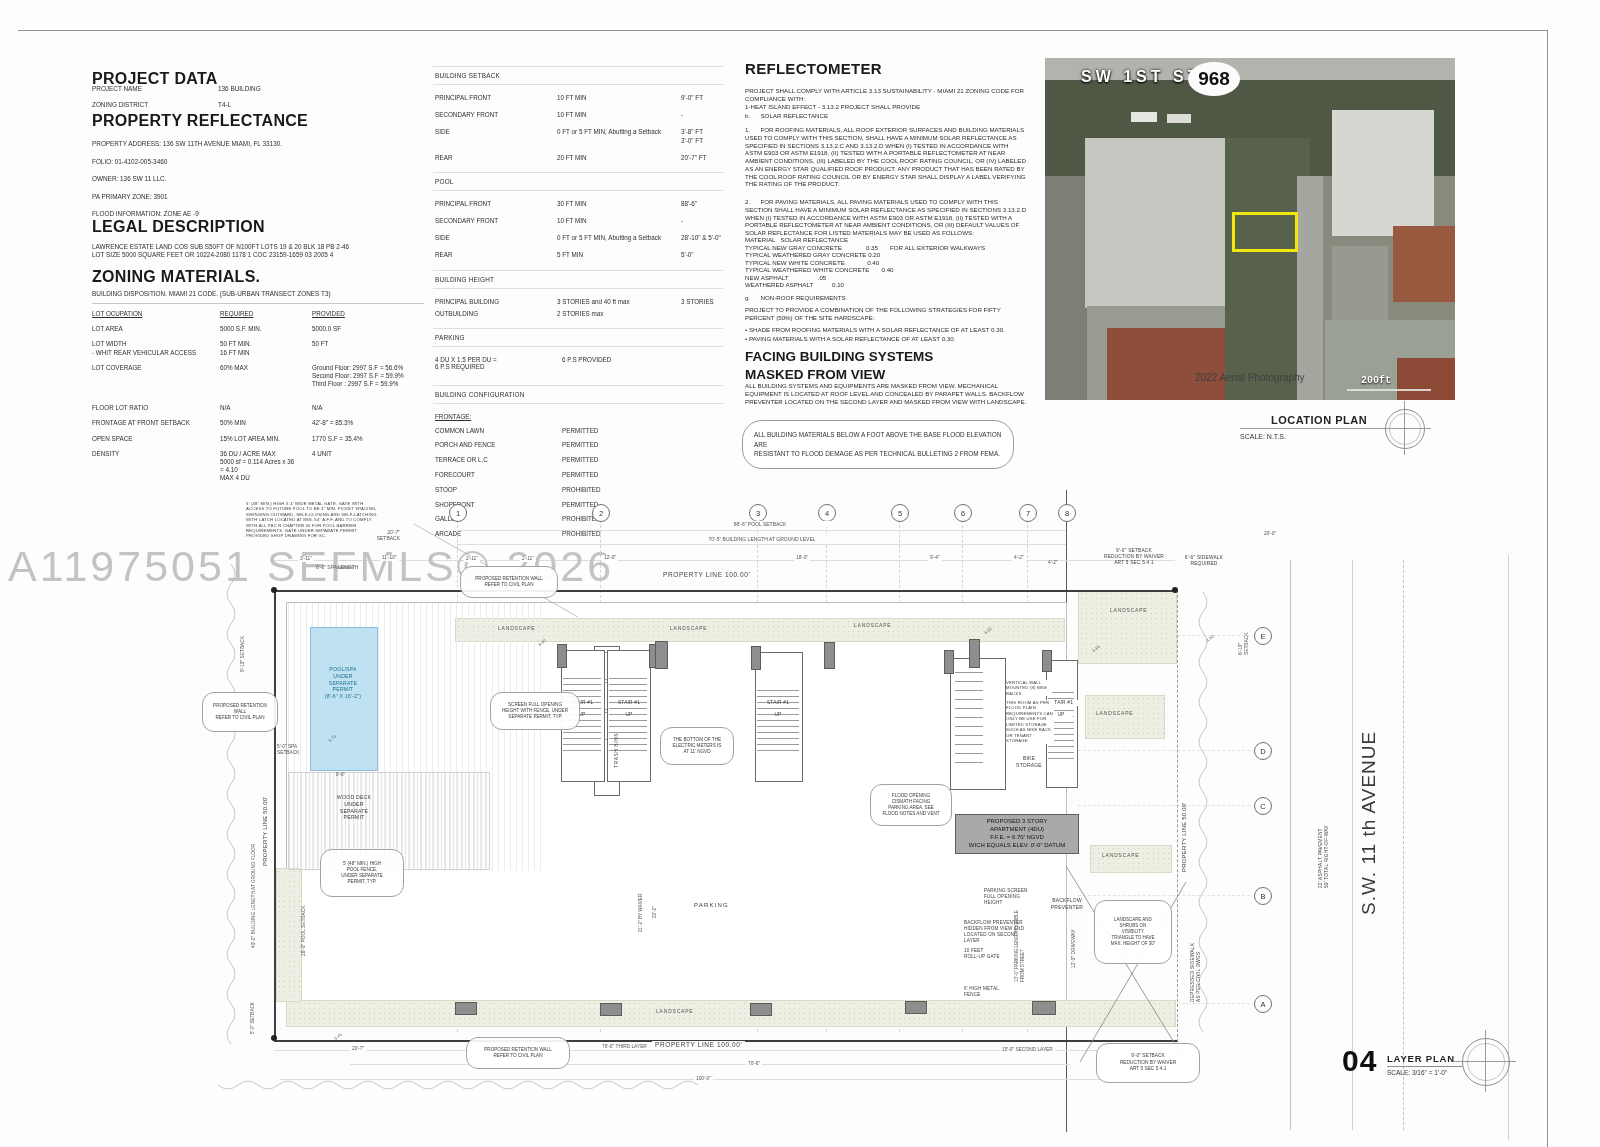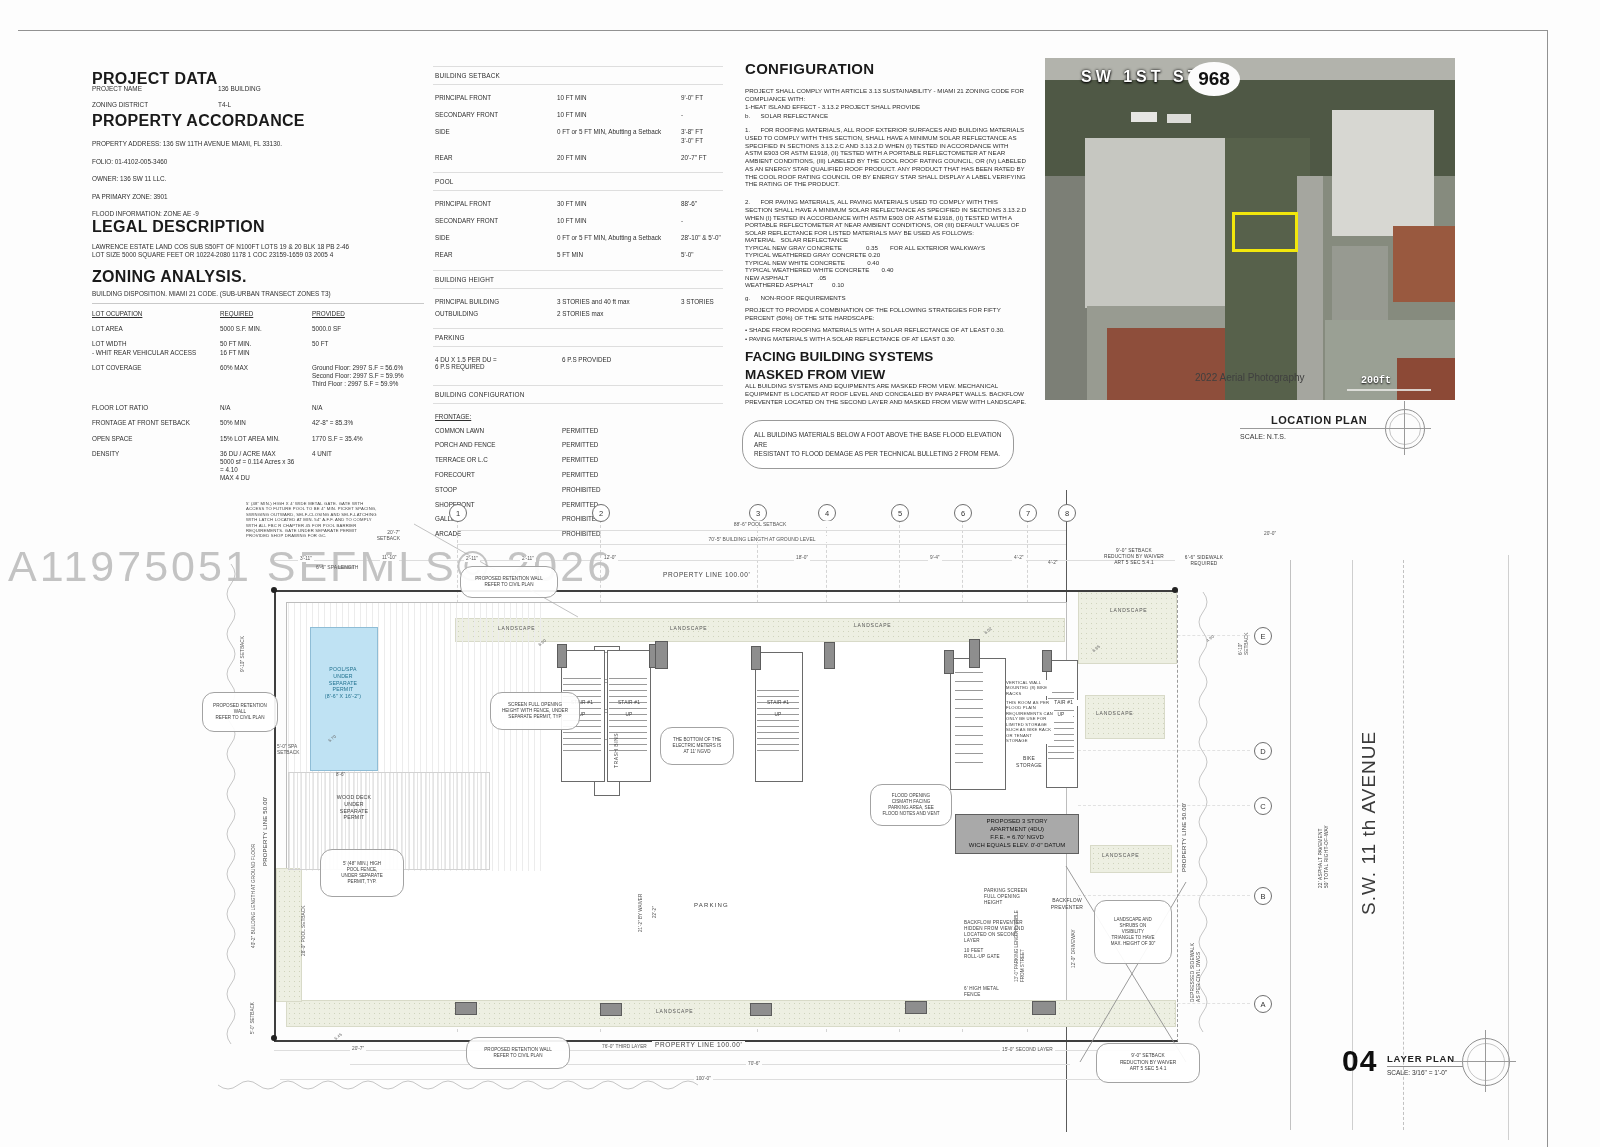--- a/index.html
+++ b/index.html
@@ -58,34 +58,34 @@
     <div class="kvrow">
         <span>PROJECT NAME</span>
         <span>136 BUILDING</span>
       </div>
     <div class="kvrow">
         <span>ZONING DISTRICT</span>
         <span>T4-L</span>
       </div>
   </div>
 
-  <div class="ttl" style="left:92px;top:112px;">PROPERTY ACCORDANCE</div>
+  <div class="ttl" style="left:92px;top:112px;">PROPERTY REFLECTANCE</div>
   <div class="abs plines" style="left:92px;top:140px;">
     <span>PROPERTY ADDRESS: 136 SW 11TH AVENUE MIAMI, FL 33130.</span>
     <span>FOLIO: 01-4102-005-3460</span>
     <span>OWNER: 136 SW 11 LLC.</span>
     <span>PA PRIMARY ZONE: 3901</span>
     <span>FLOOD INFORMATION:  ZONE AE -9</span>
   </div>
 
   <div class="ttl" style="left:92px;top:218px;">LEGAL DESCRIPTION</div>
   <div class="body-sm pre" style="left:92px;top:243px;width:340px;">LAWRENCE ESTATE LAND COS SUB S50FT OF N100FT LOTS 19 &amp; 20 BLK 18 PB 2-46
 LOT SIZE 5000 SQUARE FEET OR 10224-2080 1178 1 COC 23159-1659 03 2005 4</div>
 
-  <div class="ttl" style="left:92px;top:268px;">ZONING ANALYSIS.</div>
+  <div class="ttl" style="left:92px;top:268px;">ZONING MATERIALS.</div>
   <div class="body-sm" style="left:92px;top:290px;width:332px;border-bottom:1px solid #c9c9c9;padding-bottom:5px;">BUILDING DISPOSITION. MIAMI 21 CODE. (SUB-URBAN TRANSECT ZONES T3)</div>
   <div class="abs" style="left:92px;top:310px;width:336px;">
     <div class="zrow zhead">
       <span>LOT OCUPATION</span>
       <span>REQUIRED</span>
       <span>PROVIDED</span>
     </div>
     <div class="zrow">
         <span class="pre">LOT AREA</span>
         <span class="pre">5000 S.F. MIN.</span>
@@ -230,21 +230,21 @@
           <span>GALLERY</span>
           <span>PROHIBITED</span>
         </div>
       <div class="crow">
           <span>ARCADE</span>
           <span>PROHIBITED</span>
         </div>
     </div>
   </div>
 
-  <div class="ttl" style="left:745px;top:60px;font-size:15px;">CONFIGURATION</div>
+  <div class="ttl" style="left:745px;top:60px;font-size:15px;">REFLECTOMETER</div>
   <div class="sus pre" style="top:87px;">PROJECT SHALL COMPLY WITH ARTICLE 3.13 SUSTAINABILITY - MIAMI 21 ZONING CODE FOR COMPLIANCE WITH:
 1-HEAT ISLAND EFFECT - 3.13.2 PROJECT SHALL PROVIDE</div>
   <div class="sus prew" style="top:112px;">b.      SOLAR REFLECTANCE</div>
   <div class="sus prew" style="top:126px;">1.      FOR ROOFING MATERIALS, ALL ROOF EXTERIOR SURFACES AND BUILDING MATERIALS USED TO COMPLY WITH THIS SECTION, SHALL HAVE A MINIMUM SOLAR REFLECTANCE AS SPECIFIED IN SECTIONS 3.13.2.C AND 3.13.2.D WHEN (I) TESTED IN ACCORDANCE WITH ASTM E903 OR ASTM E1918, (II) TESTED WITH A PORTABLE REFLECTOMETER AT NEAR AMBIENT CONDITIONS, (III) LABELED BY THE COOL ROOF RATING COUNCIL, OR (IV) LABELED AS AN ENERGY STAR QUALIFIED ROOF PRODUCT. ANY PRODUCT THAT HAS BEEN RATED BY THE COOL ROOF RATING COUNCIL OR BY ENERGY STAR SHALL DISPLAY A LABEL VERIFYING THE RATING OF THE PRODUCT.</div>
   <div class="sus prew" style="top:198px;">2.      FOR PAVING MATERIALS, ALL PAVING MATERIALS USED TO COMPLY WITH THIS SECTION SHALL HAVE A MINIMUM SOLAR REFLECTANCE AS SPECIFIED IN SECTIONS 3.13.2.D WHEN (I) TESTED IN ACCORDANCE WITH ASTM E903 OR ASTM E1918, (II) TESTED WITH A PORTABLE REFLECTOMETER AT NEAR AMBIENT CONDITIONS, OR (III) DEFAULT VALUES OF SOLAR REFLECTANCE FOR LISTED MATERIALS MAY BE USED AS FOLLOWS:</div>
   <div class="sus prew" style="top:236px;line-height:1.22;">MATERIAL   SOLAR REFLECTANCE
 TYPICAL NEW GRAY CONCRETE              0.35       FOR ALL EXTERIOR WALKWAYS
 TYPICAL WEATHERED GRAY CONCRETE 0.20
 TYPICAL NEW WHITE CONCRETE             0.40
 TYPICAL WEATHERED WHITE CONCRETE       0.40

